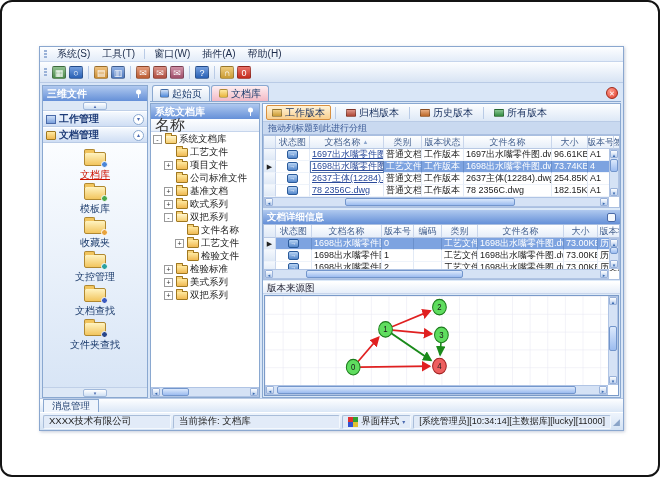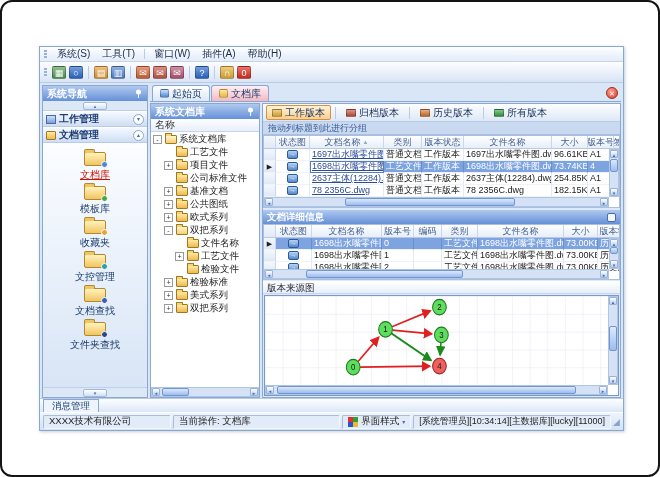--- a/index.html
+++ b/index.html
@@ -48,21 +48,21 @@
 
 .center{flex:1;display:flex;flex-direction:column;overflow:hidden}
 .tabrow{height:17px;flex:none;display:flex;align-items:flex-end;padding-left:2px;position:relative;border-bottom:1px solid #8aa8d0}
 .mtab{height:16px;display:inline-flex;align-items:center;gap:3px;padding:0 7px;font-size:10px;color:#1a3a6b;border:1px solid #8aa8d0;border-bottom:none;border-radius:3px 3px 0 0;background:linear-gradient(#ffffff,#dce7f5);margin-right:1px;cursor:pointer}
 .mtab.selected{background:linear-gradient(#fdeff2,#f3b9c5)}
 .tabicon{width:9px;height:9px;border-radius:2px;border:1px solid rgba(0,0,0,.25)}
 .closebtn{position:absolute;right:3px;top:2px;width:12px;height:12px;border-radius:50%;background:radial-gradient(circle at 35% 30%,#ff9a8a,#e04030);border:1px solid #a02818;color:#fff;font-size:7px;line-height:11px;text-align:center;cursor:pointer}
 .content-row{flex:1;display:flex;gap:2px;overflow:hidden;padding-top:1px}
 
 .tree-panel{width:110px;flex:none;display:flex;flex-direction:column;border:1px solid #8aa8d0;background:#fff}
-.tree-colhdr{height:13px;flex:none;font-size:10px;line-height:12px;padding:0 4px;background:linear-gradient(#fdfeff,#e8eff9);border-bottom:1px solid #c6d5ec;color:#333;cursor:pointer}
+.tree-colhdr{height:13px;flex:none;font-size:15px;line-height:12px;padding:0 4px;background:linear-gradient(#fdfeff,#e8eff9);border-bottom:1px solid #c6d5ec;color:#333;cursor:pointer}
 .tree-area{flex:1;overflow:hidden;padding-top:1px;font-size:9.5px}
 .tnode{height:13px;display:flex;align-items:center;gap:2px;white-space:nowrap;cursor:pointer}
 .toggle{width:9px;height:9px;flex:none;border:1px solid #9a9a9a;background:#fff;font-size:7px;line-height:7px;text-align:center;color:#333}
 .toggle-space{width:9px;flex:none}
 .tlabelwrap{display:inline-flex;align-items:center;gap:2px;padding:0 1px}
 .tlabelwrap.tsel{background:#2b5fc7;color:#fff}
 .fold{width:12px;height:9px;flex:none;background:linear-gradient(#ffe9a0,#f0b952);border:1px solid #a07820;border-radius:1px;position:relative}
 .fold::before{content:"";position:absolute;left:-1px;top:-3px;width:5px;height:2px;background:#f7d37a;border:1px solid #a07820;border-bottom:none;border-radius:1px 1px 0 0}
 .fold.open{background:linear-gradient(#fff6d0,#f6cf72)}
 .tlabel{font-size:9.5px}
@@ -159,21 +159,21 @@
           <span class="tsep"></span>
           <span class="ticon" style="background: linear-gradient(rgba(255, 255, 255, 0.333), rgba(0, 0, 0, 0.133)), rgb(232, 179, 60);">∩</span>
           <span class="ticon" style="background: linear-gradient(rgba(255, 255, 255, 0.333), rgba(0, 0, 0, 0.133)), rgb(224, 48, 32);">0</span>
         </span>
   </div>
 
   <div class="main">
 
     <div class="sidebar">
       <div class="panel-title">
-        <span>系统导航</span>
+        <span>三维文件</span>
         <span class="pin">
               <svg width="9" height="9">
                 <circle cx="4.5" cy="3" r="2.5" fill="#fff"></circle>
                 <rect x="4" y="5" width="1" height="4" fill="#fff"></rect>
               </svg>
             </span>
       </div>
       <div class="mini-strip">
             <span class="mini-btn2">▴</span>
           </div>
@@ -284,27 +284,20 @@
                   <span class="tlabelwrap">
                     <span class="fold"></span>
                     <span class="tlabel">公司标准文件</span>
                   </span>
                 </div>
                 <div class="tnode" style="padding-left: 13px;">
                   <span class="toggle">+</span>
                   <span class="tlabelwrap">
                     <span class="fold"></span>
                     <span class="tlabel">基准文档</span>
-                  </span>
-                </div>
-                <div class="tnode" style="padding-left: 13px;">
-                  <span class="toggle">+</span>
-                  <span class="tlabelwrap">
-                    <span class="fold"></span>
-                    <span class="tlabel">公共图纸</span>
                   </span>
                 </div>
                 <div class="tnode" style="padding-left: 13px;">
                   <span class="toggle">+</span>
                   <span class="tlabelwrap">
                     <span class="fold"></span>
                     <span class="tlabel">欧式系列</span>
                   </span>
                 </div>
                 <div class="tnode" style="padding-left: 13px;">

